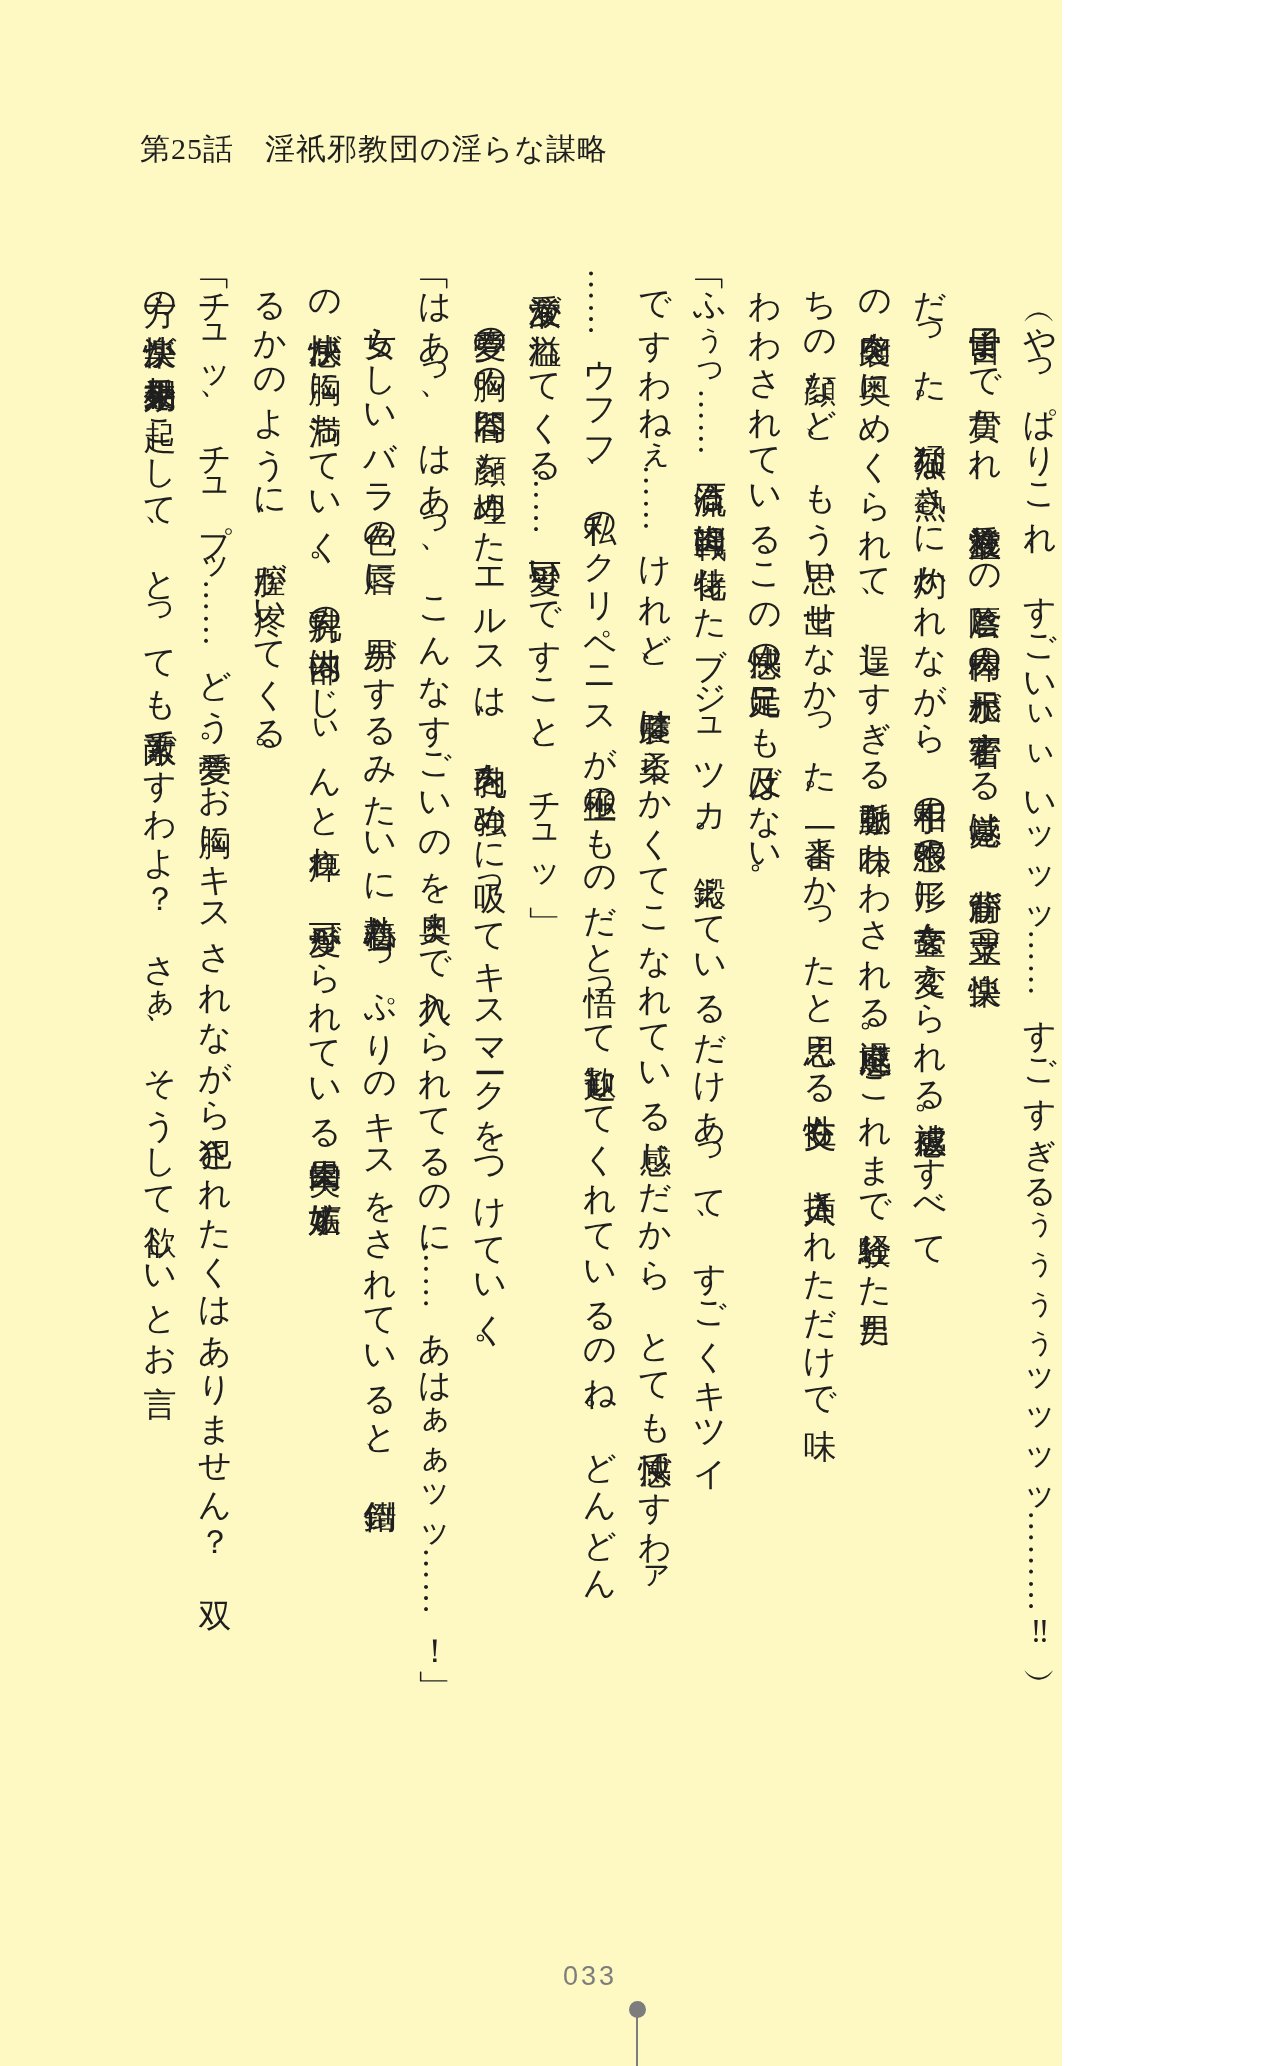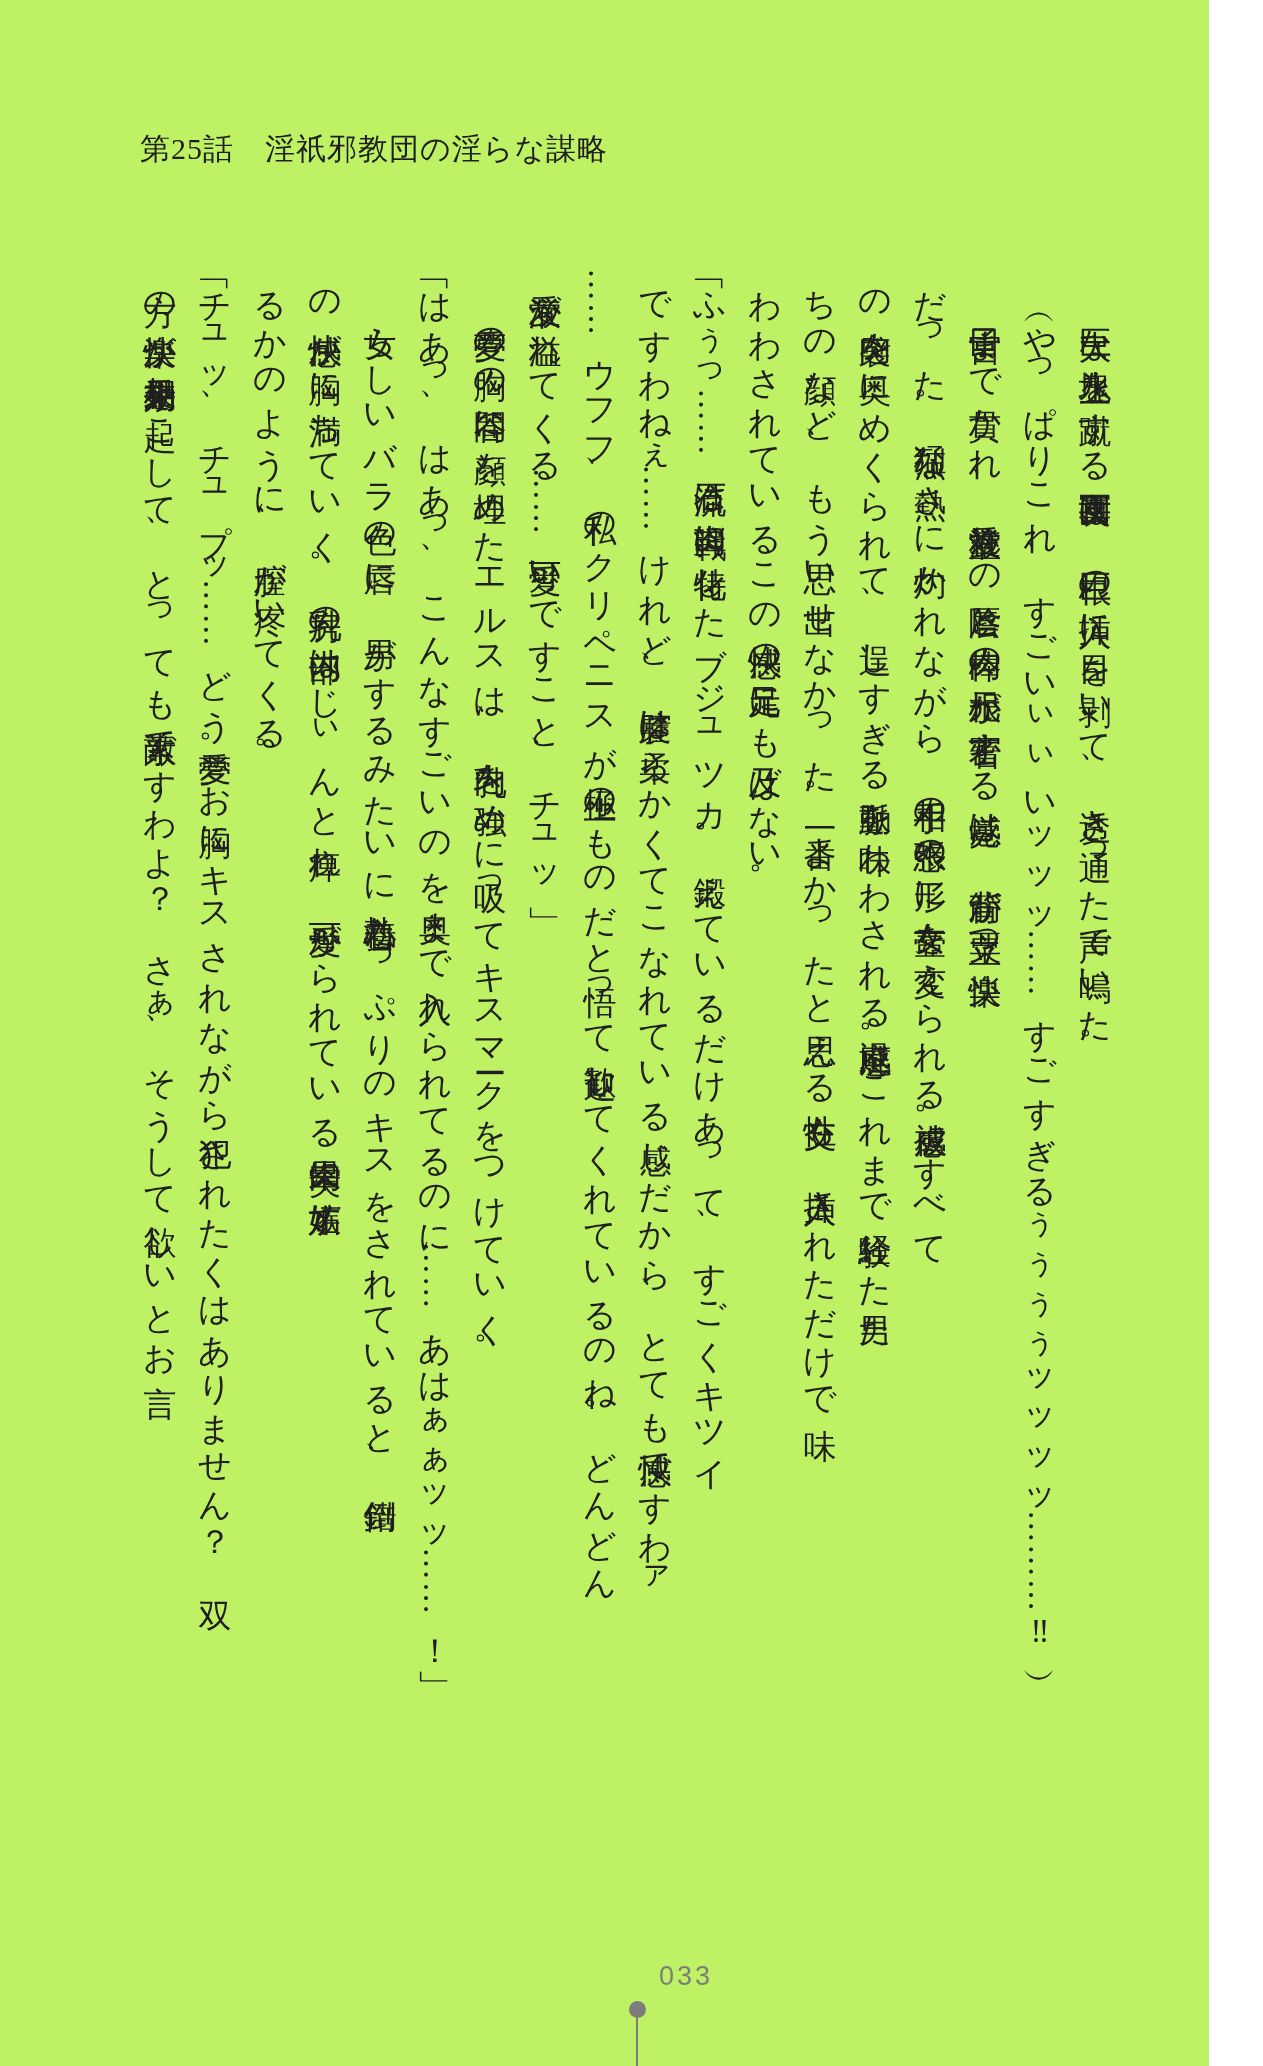--- a/index.html
+++ b/index.html
@@ -1,20 +1,20 @@
 <!DOCTYPE html>
 <html lang="ja"><head>
 <meta charset="utf-8">
 <style>
   html, body { margin: 0; padding: 0; }
   .page {
     position: relative;
-    width: 1209px;
+    width: 1062px;
     height: 2066px;
-    background: #bef264;
+    background: #fef9c3;
     overflow: hidden;
     font-family: "Liberation Serif", "DejaVu Serif", serif;
   }
   .chapter-header {
     position: absolute;
     left: 140px;
     top: 129px;
     font-size: 30px;
     letter-spacing: 1px;
     color: #1f1f1f;
@@ -36,21 +36,21 @@
   .vline {
     margin: 0;
     padding: 0;
     white-space: pre;
   }
   .page-number {
     position: absolute;
     left: 563px;
     top: 1961px;
     width: 150px;
-    text-align: right;
+    text-align: left;
     font-family: "Liberation Sans", "DejaVu Sans", sans-serif;
     font-size: 27px;
     letter-spacing: 3px;
     color: #7d7d7d;
   }
   .ornament-dot {
     position: absolute;
     left: 629px;
     top: 2001px;
     width: 17px;

